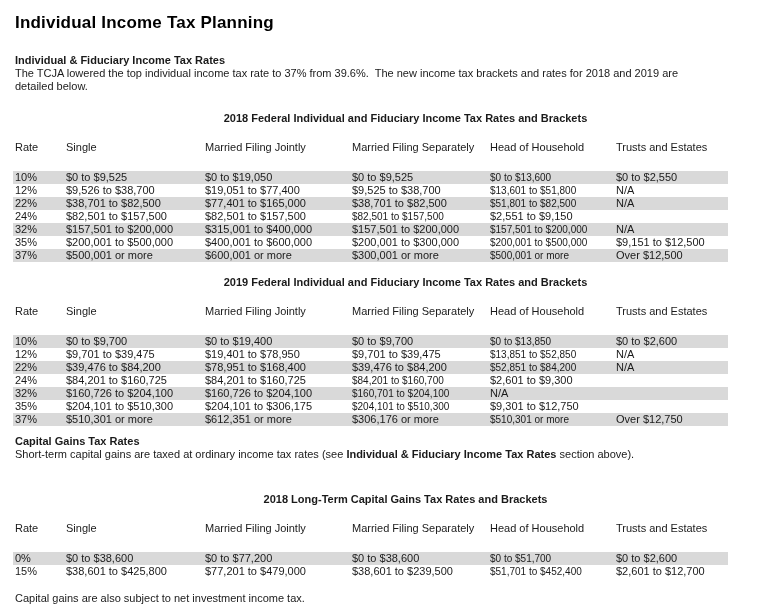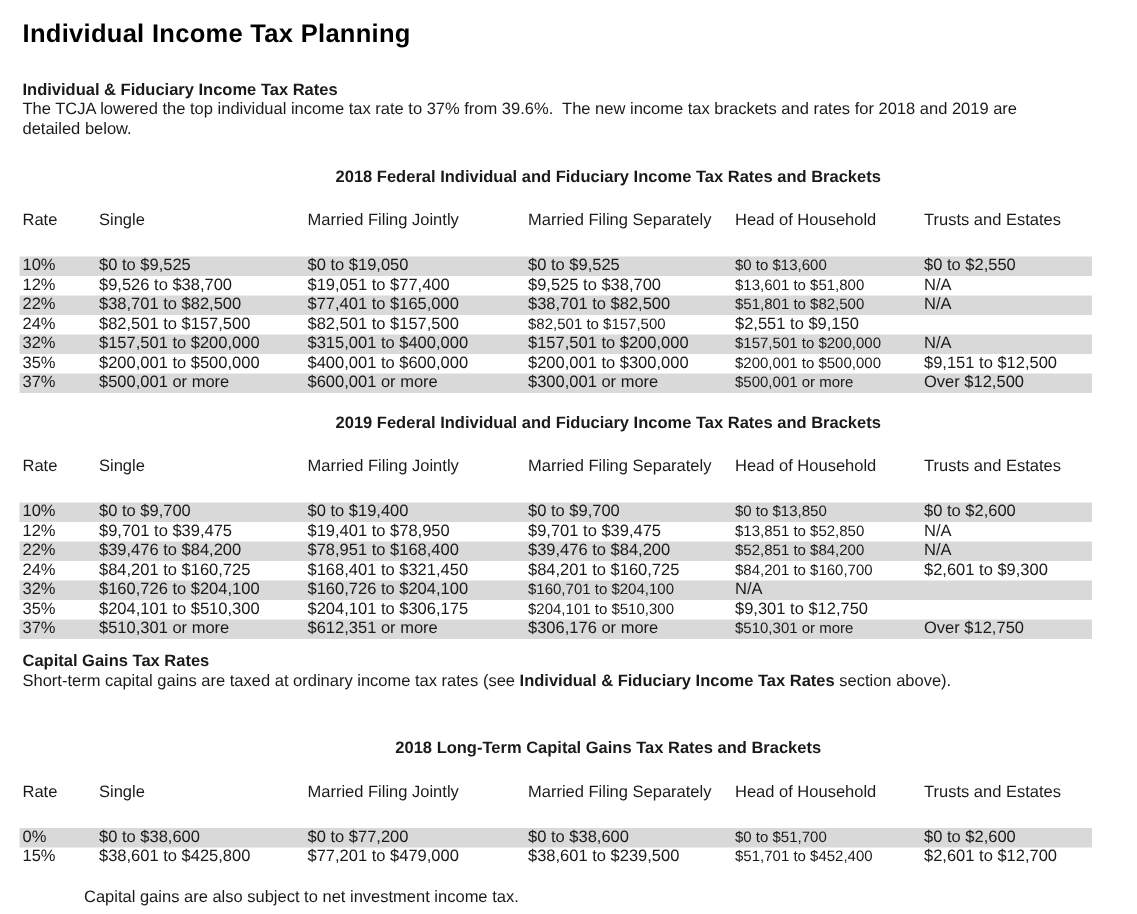--- a/index.html
+++ b/index.html
@@ -33,21 +33,21 @@
   }
   .tbl-head .cell {
     font-weight:normal; font-size:11px; line-height:13px; padding:0 4px 17px 2px;margin-top:16px;
   }
   .tbl-body .cell {
     font-size:11px; line-height:13px; height:13px; padding-left:2px;
     white-space:nowrap; overflow:hidden;
   }
   .tbl-body .cell.col-4 { font-size:10px; }
   .tbl-row.shaded { background:#d9d9d9; }
-  .note-text { font-size:11px; line-height:13px; padding-left:2px; margin-top:14px;margin-left:41px; }
+  .note-text { font-size:11px; line-height:13px; padding-left:2px; margin-top:14px; }
   .source-line {
     font-size:16px; line-height:13px; text-align:left; margin-top:7px;
   }
   .mt-9 { margin-top:9px; }
   .mt-13 { margin-top:13px; }
 </style>
 </head>
 <body>
 
 <div>
@@ -157,21 +157,20 @@
           <div class="cell col-0">22%</div>
           <div class="cell col-1">$39,476 to $84,200</div>
           <div class="cell col-2">$78,951 to $168,400</div>
           <div class="cell col-3">$39,476 to $84,200</div>
           <div class="cell col-4">$52,851 to $84,200</div>
           <div class="cell col-5">N/A</div>
         </div>
         <div class="tbl-row">
           <div class="cell col-0">24%</div>
           <div class="cell col-1">$84,201 to $160,725</div>
-          <div class="cell col-2">$168,401 to $321,450</div>
           <div class="cell col-3">$84,201 to $160,725</div>
           <div class="cell col-4">$84,201 to $160,700</div>
           <div class="cell col-5">$2,601 to $9,300</div>
         </div>
         <div class="tbl-row shaded">
           <div class="cell col-0">32%</div>
           <div class="cell col-1">$160,726 to $204,100</div>
           <div class="cell col-3">$160,726 to $204,100</div>
           <div class="cell col-4">$160,701 to $204,100</div>
           <div class="cell col-5">N/A</div>

